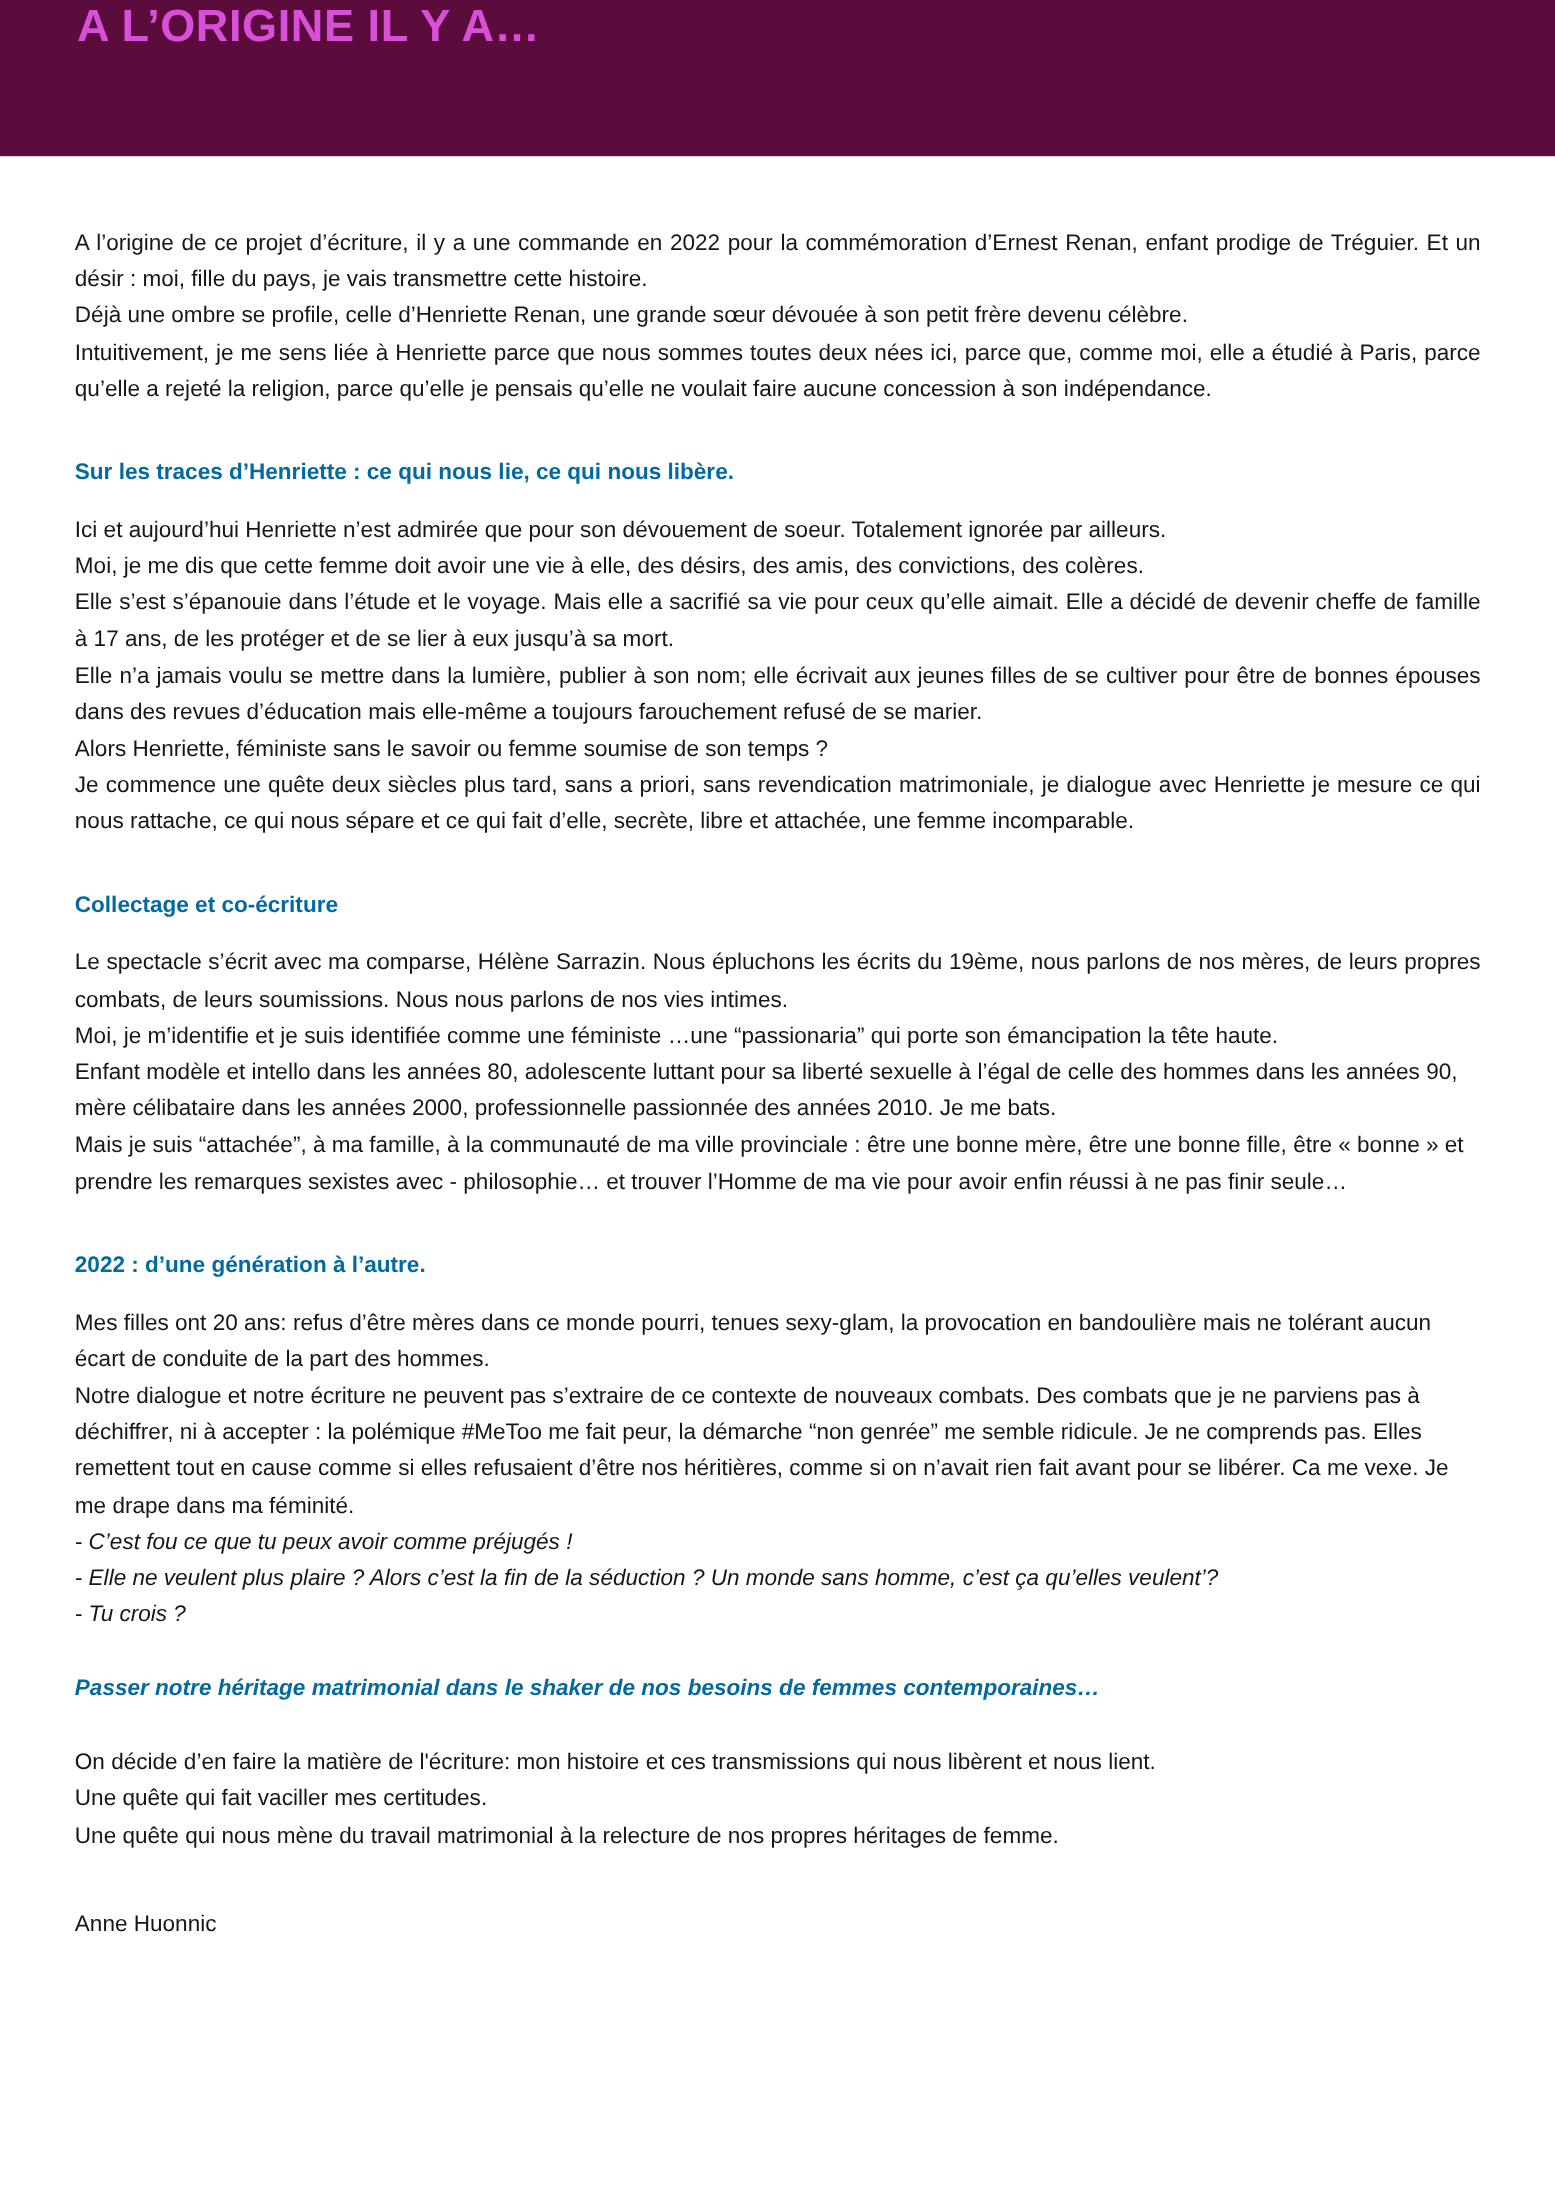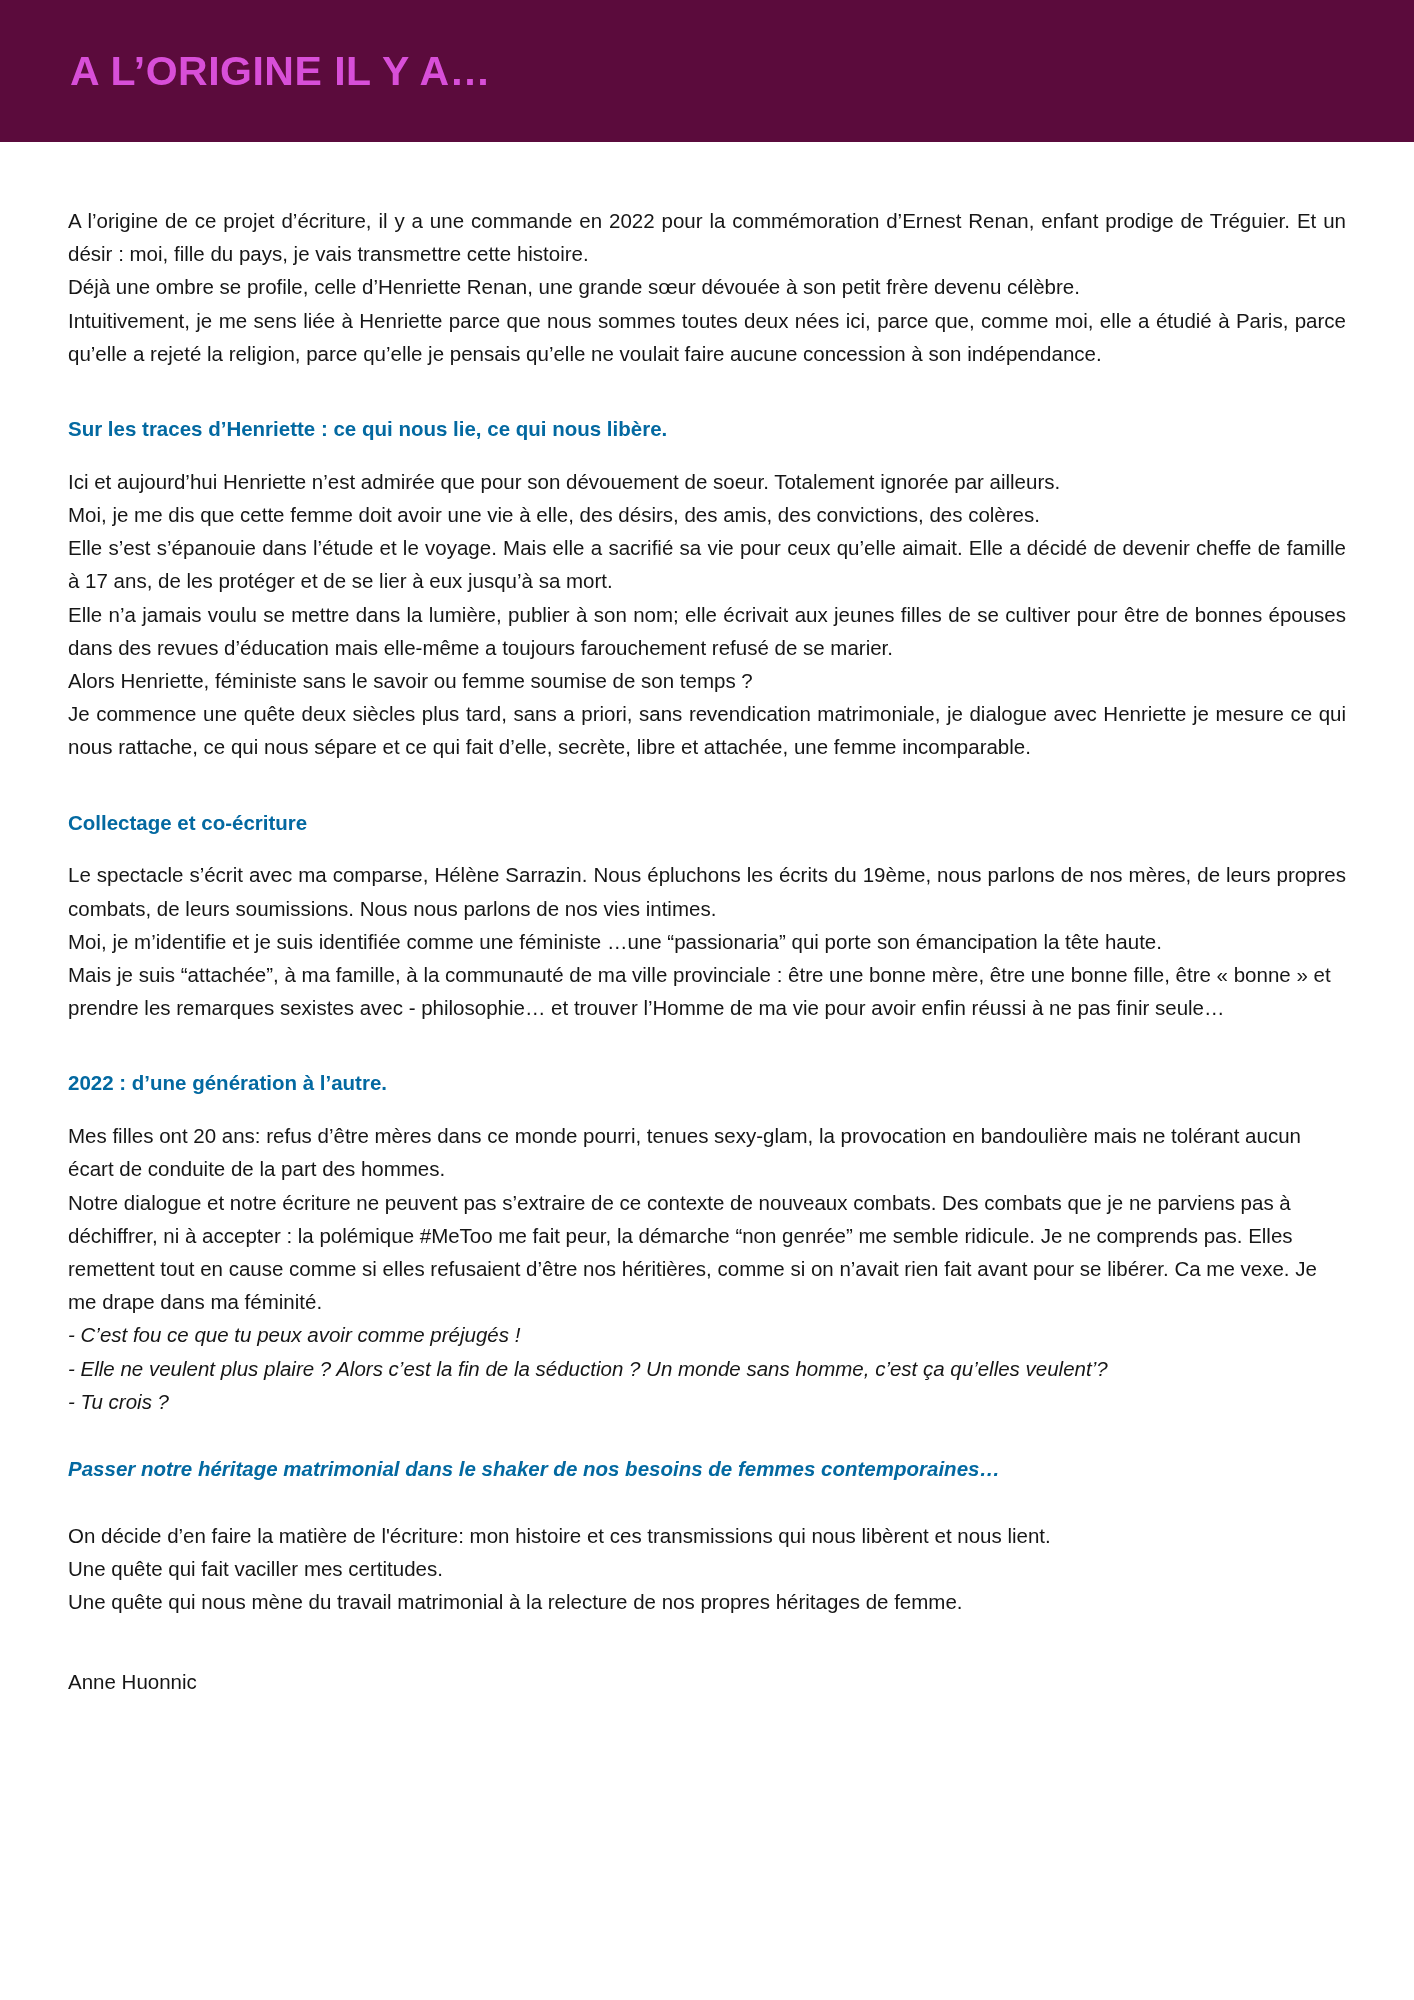--- a/index.html
+++ b/index.html
@@ -18,21 +18,21 @@
     width: 1414px;
     min-height: 2000px;
     background: #ffffff;
     box-sizing: border-box;
   }
   .header-band {
     width: 100%;
     height: 142px;
     background: #5b0b3c;
     display: flex;
-    align-items: center;
+    align-items: flex-start;
     box-sizing: border-box;
     padding-left: 70px;
   }
   .header-title {
     color: #d84fd8;
     font-size: 41px;
     font-weight: bold;
     letter-spacing: 0.5px;
     font-family: "Liberation Sans", sans-serif;
   }
@@ -110,20 +110,21 @@
       <p class="body">Je commence une quête deux siècles plus tard, sans a priori, sans revendication matrimoniale, je dialogue avec Henriette je mesure ce qui nous rattache, ce qui nous sépare et ce qui fait d’elle, secrète, libre et attachée, une femme incomparable.</p>
     </div>
 
     <div class="gap-sm"></div>
 
     <h2 class="sub-head">Collectage et co-écriture</h2>
 
     <div class="block lines">
       <p class="body">Le spectacle s’écrit avec ma comparse, Hélène Sarrazin. Nous épluchons les écrits du 19ème, nous parlons de nos mères, de leurs propres combats, de leurs soumissions. Nous nous parlons de nos vies intimes.</p>
       <p class="body nojust">Moi, je m’identifie et je suis identifiée comme une féministe …une “passionaria” qui porte son émancipation la tête haute.</p>
+      <p class="body nojust">Enfant modèle et intello dans les années 80, adolescente luttant pour sa liberté sexuelle à l’égal de celle des hommes dans les années 90, mère célibataire dans les années 2000, professionnelle passionnée des années 2010. Je me bats.</p>
       <p class="body nojust">Mais je suis “attachée”, à ma famille, à la communauté de ma ville provinciale : être une bonne mère, être une bonne fille, être « bonne » et prendre les remarques sexistes avec - philosophie… et trouver l’Homme de ma vie pour avoir enfin réussi à ne pas finir seule…</p>
     </div>
 
     <div class="gap-sm"></div>
 
     <h2 class="sub-head">2022 : d’une génération à l’autre.</h2>
 
     <div class="lines">
       <p class="body nojust">Mes filles ont 20 ans: refus d’être mères dans ce monde pourri, tenues sexy-glam, la provocation en bandoulière mais ne tolérant aucun écart de conduite de la part des hommes.</p>
       <p class="body nojust">Notre dialogue et notre écriture ne peuvent pas s’extraire de ce contexte de nouveaux combats. Des combats que je ne parviens pas à déchiffrer, ni à accepter : la polémique #MeToo me fait peur, la démarche “non genrée” me semble ridicule. Je ne comprends pas. Elles remettent tout en cause comme si elles refusaient d’être nos héritières, comme si on n’avait rien fait avant pour se libérer. Ca me vexe. Je me drape dans ma féminité.</p>

